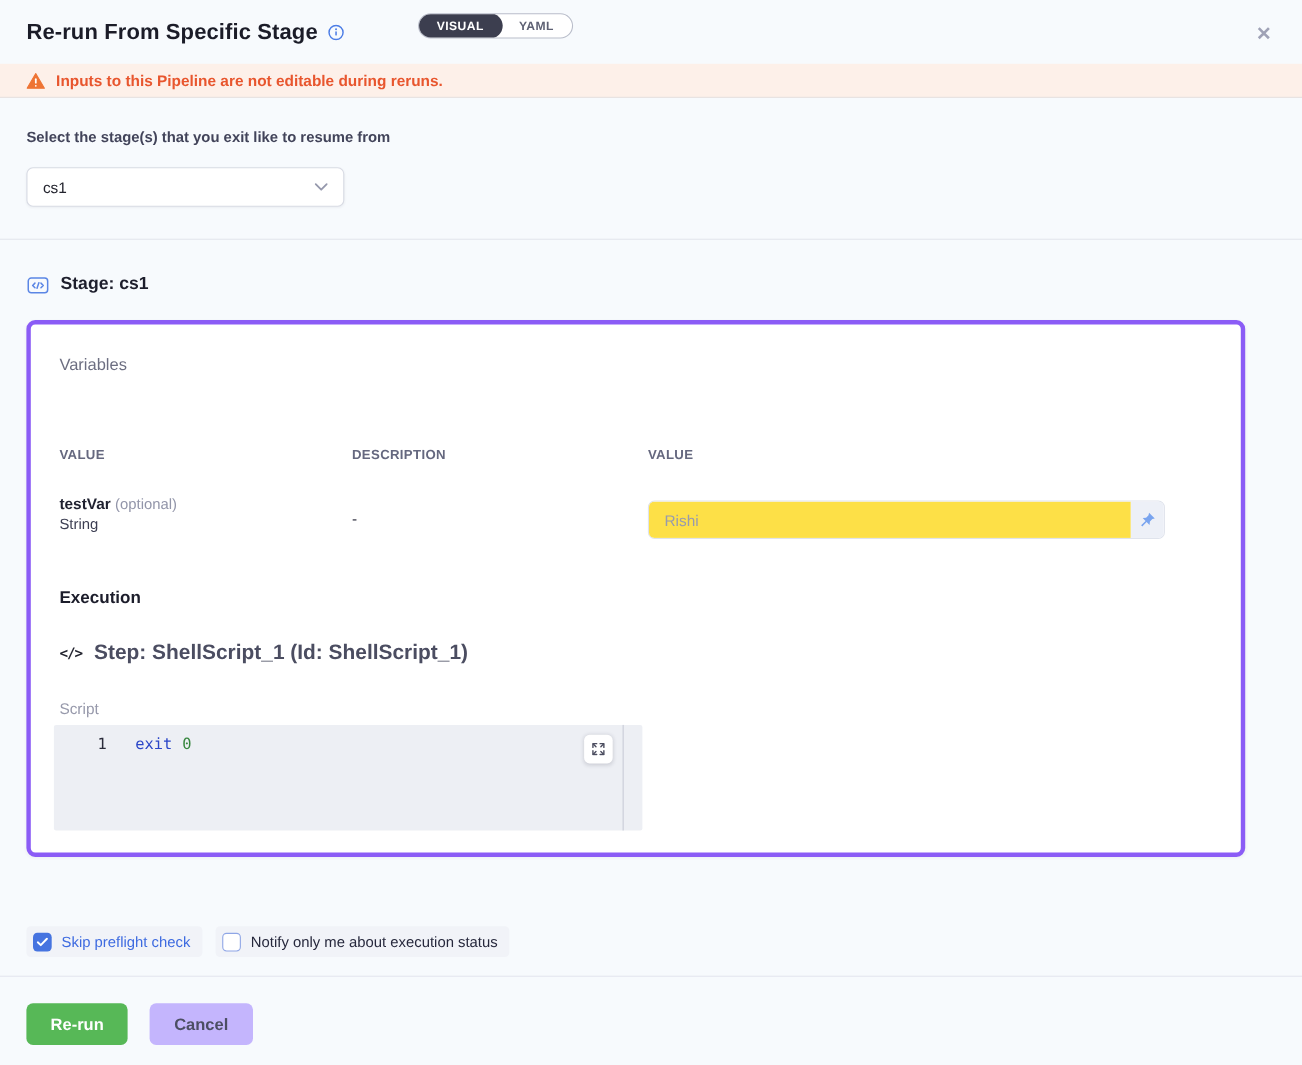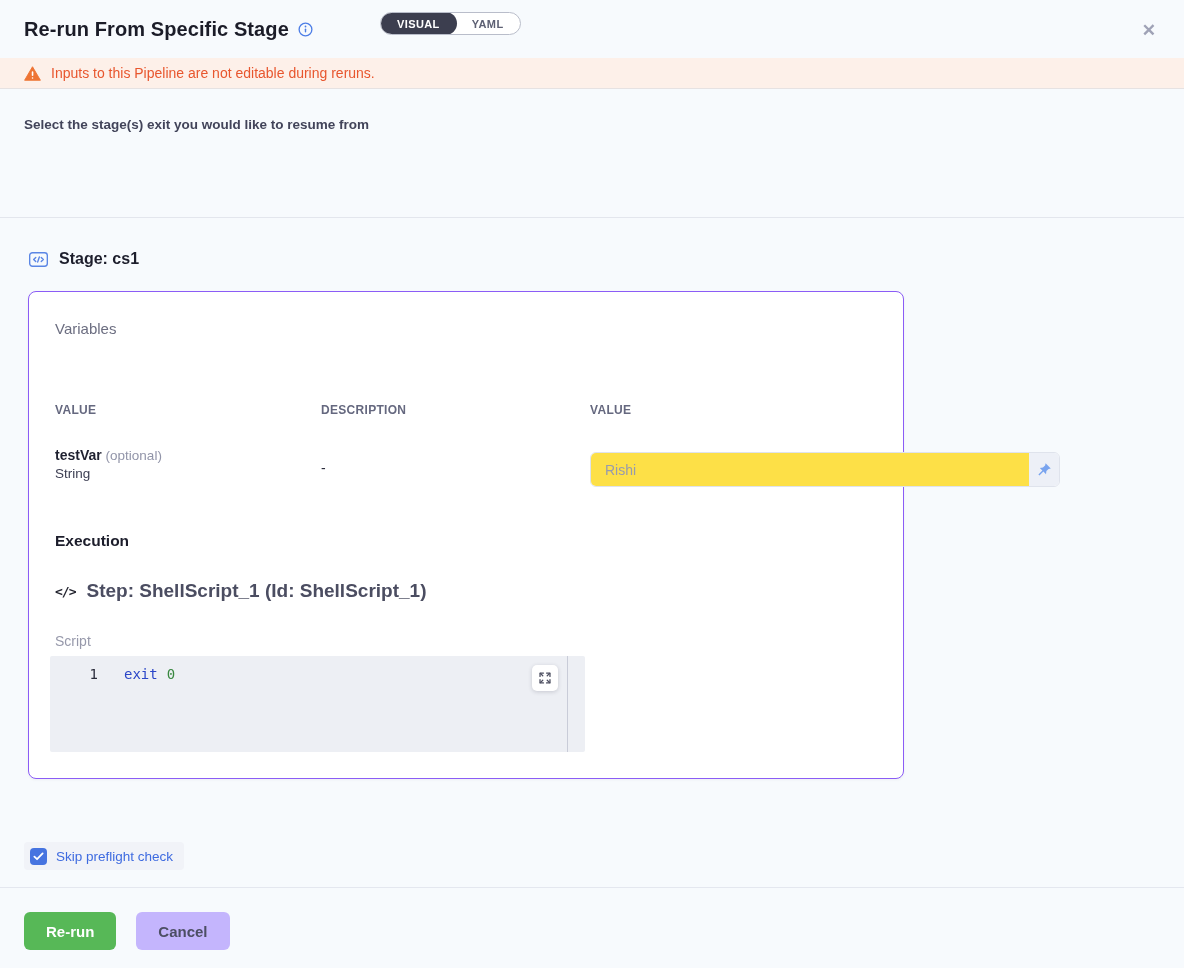--- a/index.html
+++ b/index.html
@@ -23,41 +23,41 @@
   }
   .view-toggle .seg { font-size:11px; font-weight:700; letter-spacing:.4px; padding:0 16px;
     height:23px; display:flex; align-items:center; cursor:pointer; }
   .view-toggle .seg.active { background:#3c3e4f; color:#fff; border-radius:12px; margin:-1px; height:23px; padding:0 17px; }
   .view-toggle .seg.inactive { color:#5d6073; }
   .close-btn { position:absolute; right:28px; top:22px; font-size:17px; color:#9fa2b6; cursor:pointer; line-height:1; font-weight:600; }
 
   
   .banner { height:31px; background:#fdf0e9; border-bottom:1px solid #e6e2e2;
     display:flex; align-items:center; padding:0 24px; gap:10px; }
-  .banner-text { font-size:14px; font-weight:400; color:#e8562e; }
+  .banner-text { font-size:14px; font-weight:700; color:#e8562e; }
 
   
   .select-section { height:129px; padding:28px 24px 0; border-bottom:1px solid #e3e6ed; }
   .select-label { font-size:13.5px; font-weight:600; color:#42445a; }
   .stage-dropdown {
     margin-top:20px; width:289px; height:36px; background:#fff;
     border:1px solid #d8dbe4; border-radius:6px; display:flex; align-items:center;
     justify-content:space-between; padding:0 14px; cursor:pointer;
     box-shadow:0 1px 2px rgba(40,41,61,.05);
   }
   .stage-dropdown .value { font-size:14px; color:#23242e; }
 
   
-  .stage-area { padding:0 12px;margin-left:16px; }
+  .stage-area { padding:0 24px; }
   .stage-heading { margin-top:31px; height:20px; display:flex; align-items:center; gap:10px; }
   .stage-heading .txt { font-size:16px; font-weight:700; color:#1d1e2c; }
 
   .card {
-    margin-top:22px; width:876px; height:488px; background:#fff;
-    border:1px solid #8b5cf6; border-radius:8px; position:relative;
+    margin-top:22px; width:1108px; height:488px; background:#fff;
+    border:4px solid #8b5cf6; border-radius:8px; position:relative;
     box-shadow:0 1px 3px rgba(40,41,61,.05);
   }
   .card .variables-title { position:absolute; left:26px; top:28px; font-size:15px; color:#6c6e81; }
   .col-head { position:absolute; font-size:12px; font-weight:700; color:#65687f; letter-spacing:.3px; }
   .col-name   { left:26px;  top:111px; }
   .col-desc   { left:292px; top:111px; }
   .col-value  { left:561px; top:111px; }
 
   .cell-name { position:absolute; left:26px; top:155px; }
   .cell-name .line1 { font-size:14px; color:#1f2130; }
@@ -141,21 +141,29 @@
     <svg width="17" height="15" viewBox="0 0 18 16">
       <path d="M9 .8 L17.4 15.2 H.6 Z" fill="#ee7434" stroke="#ee7434" stroke-width="1" stroke-linejoin="round"></path>
       <rect x="8.2" y="5.6" width="1.7" height="5" rx="0.85" fill="#fff"></rect>
       <rect x="8.2" y="12" width="1.7" height="1.7" rx="0.85" fill="#fff"></rect>
     </svg>
   </span>
   <span class="banner-text">Inputs to this Pipeline are not editable during reruns.</span>
 </div>
 
 <div class="select-section">
-  <div class="select-label">Select the stage(s) exit you would like to resume from</div>
+  <div class="select-label">Select the stage(s) that you exit like to resume from</div>
+  <div class="stage-dropdown">
+    <span class="value">cs1</span>
+    <span style="display:inline-flex;">
+      <svg width="12" height="8" viewBox="0 0 12 8" fill="none">
+        <path d="M1 1.4 L6 6.4 L11 1.4" stroke="#9699ad" stroke-width="1.7" stroke-linecap="round" stroke-linejoin="round"></path>
+      </svg>
+    </span>
+  </div>
 </div>
 
 <div class="stage-area">
   <div class="stage-heading">
     <span style="display:inline-flex;">
       <svg width="21" height="21" viewBox="0 0 20 20" fill="none" stroke="#5b86e5" stroke-width="1.3" stroke-linecap="round" stroke-linejoin="round">
         <rect x="1.6" y="3.6" width="16.8" height="12.8" rx="2.6"></rect>
         <path d="M7.4 8 L5.4 10 L7.4 12"></path>
         <path d="M12.6 8 L14.6 10 L12.6 12"></path>
         <path d="M10.8 7.6 L9.2 12.4"></path>
@@ -225,20 +233,24 @@
 
 <div class="options-row">
   <div class="option-pill">
     <span class="cb checked">
       <svg width="11" height="9" viewBox="0 0 12 10" fill="none">
         <path d="M1.4 5.2 L4.4 8 L10.6 1.6" stroke="#fff" stroke-width="2" stroke-linecap="round" stroke-linejoin="round"></path>
       </svg>
     </span>
     <span class="opt-label-blue">Skip preflight check</span>
   </div>
+  <div class="option-pill">
+    <span class="cb unchecked"></span>
+    <span class="opt-label-dark">Notify only me about execution status</span>
+  </div>
 </div>
 
 <div class="divider2"></div>
 
 <div class="footer">
   <button class="btn btn-rerun">Re-run</button>
   <button class="btn btn-cancel">Cancel</button>
 </div>
 
 </body></html>

